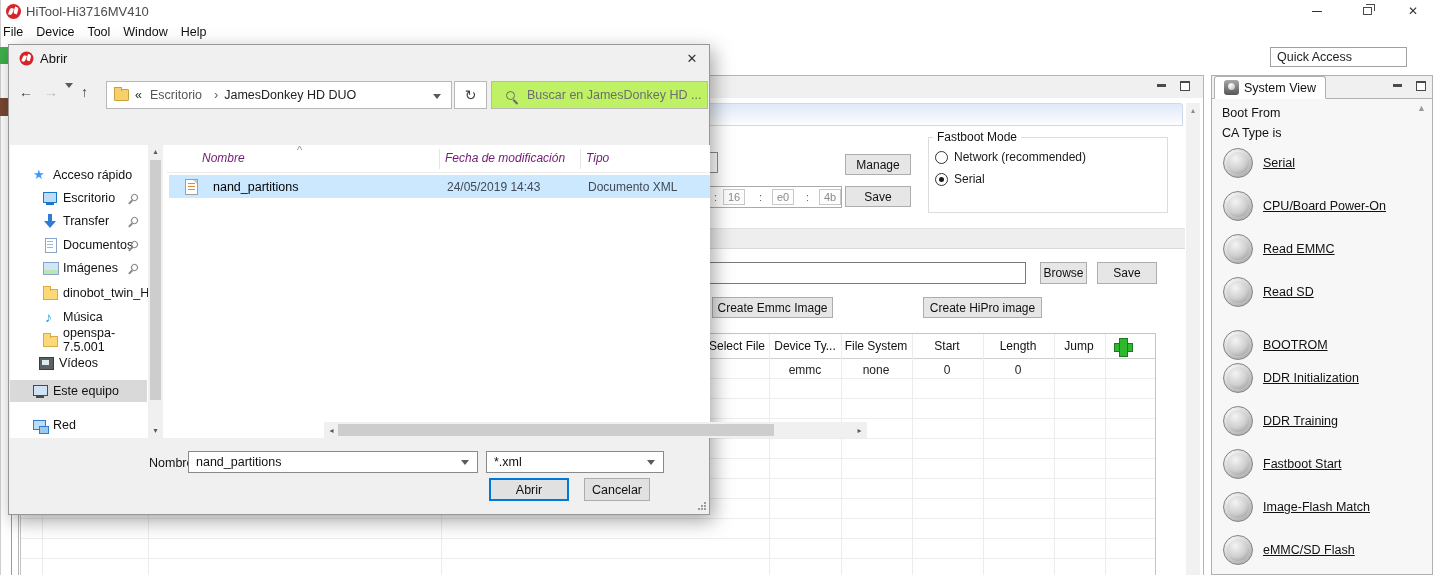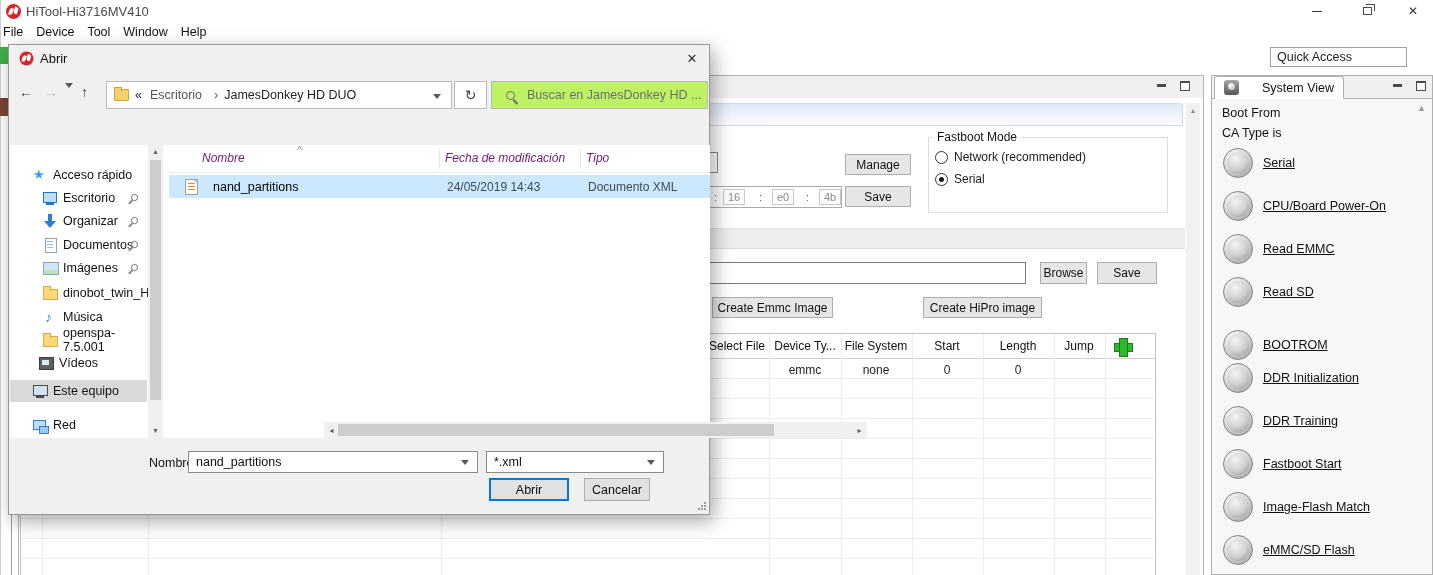--- a/index.html
+++ b/index.html
@@ -61,21 +61,21 @@
   .th { position:absolute; top:5px; transform:translateX(-50%); font-size:12px; color:#111; white-space:nowrap; }
   .td { position:absolute; top:29px; transform:translateX(-50%); font-size:12px; color:#222; white-space:nowrap; }
   .vline { position:absolute; top:0; bottom:0; width:1px; background:#ececec; }
   .plus-icon { position:absolute; left:1093px; top:4px; width:17px; height:17px; }
   .plus-icon::before { content:''; position:absolute; left:0; top:5px; width:17px; height:7px; background:#2db82d; border:1px solid #1d7a1d; }
   .plus-icon::after  { content:''; position:absolute; left:5px; top:0; width:7px; height:17px; background:#2db82d; border:1px solid #1d7a1d; }
 
   
   .sv-panel { left:1211px; top:75px; width:222px; height:500px; background:#f7f7f7; border:1px solid #b0b0b0; }
   .sv-header { position:absolute; left:0; right:0; top:0; height:23px; background:#f0f0f0; border-bottom:1px solid #b0b0b0; }
-  .sv-tab { position:absolute; left:2px; top:0; height:23px; background:#fff; border:1px solid #b0b0b0; border-bottom:1px solid #fff; border-radius:3px 3px 0 0; display:flex; align-items:center; gap:23px; padding:0 9px; font-size:12.5px; color:#111; }
+  .sv-tab { position:absolute; left:2px; top:0; height:23px; background:#fff; border:1px solid #b0b0b0; border-bottom:1px solid #fff; border-radius:3px 3px 0 0; display:flex; align-items:center; gap:5px; padding:0 9px; font-size:12.5px; color:#111; }
   .sv-icon { width:15px; height:15px; border-radius:3px; background:linear-gradient(#a8a8a8,#565656); position:relative; flex:none; }
   .sv-icon::after { content:''; position:absolute; left:4px; top:3px; width:7px; height:7px; border-radius:50%; background:radial-gradient(circle at 35% 30%,#fff,#b5b5b5); }
   .sv-body { position:absolute; left:0; right:0; top:23px; bottom:0; }
   .sv-line { position:absolute; left:10px; font-size:12.5px; color:#111; }
   .sv-item { position:absolute; left:11px; display:flex; align-items:center; gap:10px; }
   .led { width:30px; height:30px; border-radius:50%; border:1px solid #858585; background:radial-gradient(circle at 35% 28%,#ffffff,#d9d9d9 45%,#9e9e9e 95%); position:relative; flex:none; }
   .led::after { content:''; position:absolute; left:3px; top:3px; width:22px; height:22px; border-radius:50%; background:radial-gradient(circle at 38% 30%,#f4f4f4,#cfcfcf 55%,#8d8d8d); }
   .sv-label { font-size:12.5px; color:#111; text-decoration:underline; white-space:nowrap; }
   .sv-scrollup { position:absolute; right:6px; top:4px; color:#9a9a9a; font-size:9px; }
 
@@ -346,21 +346,21 @@
           <span class="ic ic-star"></span>
           <span>Acceso rápido</span>
         </div>
         <div class="sb-item" style="top: 42px; padding-left: 32px;">
           <span class="ic ic-desktop"></span>
           <span>Escritorio</span>
           <span class="pin"></span>
         </div>
         <div class="sb-item" style="top: 65px; padding-left: 32px;">
           <span class="ic ic-downloads"></span>
-          <span>Organizar</span>
+          <span>Transfer</span>
           <span class="pin"></span>
         </div>
         <div class="sb-item" style="top: 89px; padding-left: 32px;">
           <span class="ic ic-documents"></span>
           <span>Documentos</span>
           <span class="pin"></span>
         </div>
         <div class="sb-item" style="top: 112px; padding-left: 32px;">
           <span class="ic ic-pictures"></span>
           <span>Imágenes</span>

